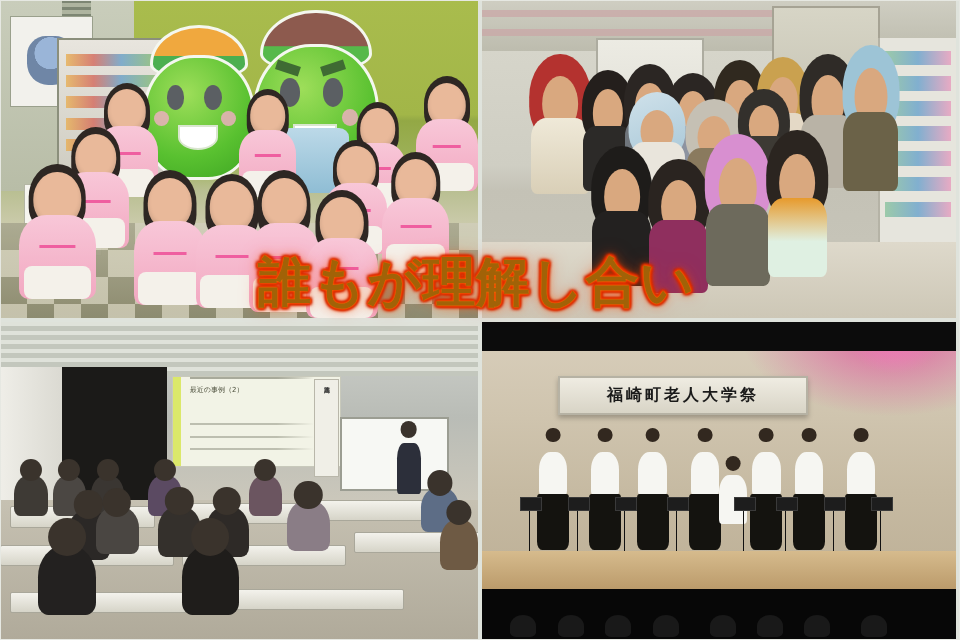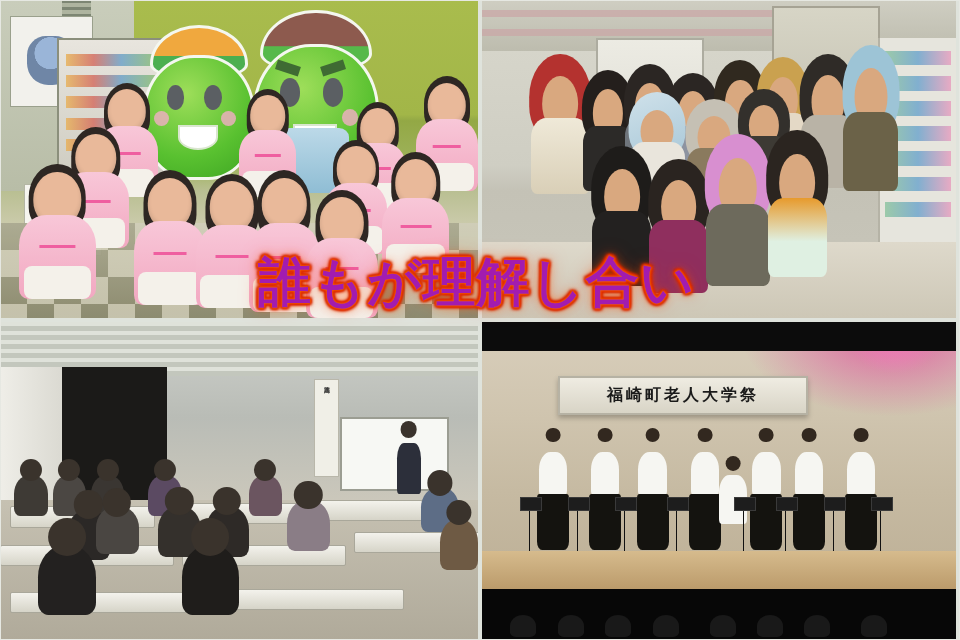--- a/index.html
+++ b/index.html
@@ -181,21 +181,21 @@
   .stand::before{content:"";position:absolute;left:-9px;top:-9px;width:20px;height:12px;
     background:#1d1d1d;border:1px solid #3a3a3a;}
 
   
   #slogan{position:absolute;left:0;top:0;width:100%;height:100%;pointer-events:none;}
   .sl{
     position:absolute;
     white-space:nowrap;
     font-family:"DejaVu Sans","Liberation Sans",sans-serif;
     font-weight:bold;
-    color:#a21caf;
+    color:#a16207;
     letter-spacing:1px;
     text-shadow:
       0 0 2px #ff8a00,
       2px 0 2px #e53000, -2px 0 2px #e53000,
       0 2px 2px #e53000, 0 -2px 2px #e53000,
       2px 2px 3px #d12600, -2px 2px 3px #d12600,
       2px -2px 3px #d12600, -2px -2px 3px #d12600,
       0 0 10px rgba(255,90,0,.85),
       0 0 18px rgba(255,60,0,.5);
   }
@@ -433,20 +433,29 @@
         <div class="body" style="background:linear-gradient(180deg,#e79a2c,#dff0e2 55%)"></div>
       </div>
     </div>
   </div>
 
   <div class="quad" id="q-bl">
     <div class="photo">
       <div class="bl-ceiling"></div>
       <div class="bl-curtain"></div>
       <div class="bl-dark"></div>
+      <div class="bl-screen">
+        <div class="accent"></div>
+        <div class="title">最近の事例（2）</div>
+        <div class="line"></div>
+          <div class="line"></div>
+          <div class="line"></div>
+        <div class="line"></div>
+          <div class="line"></div>
+      </div>
       <div class="bl-vert">
           <span>悪質商法</span>
         </div>
       <div class="bl-board"></div>
       <div class="bl-speaker"></div>
       <div class="bl-floor"></div>
 
       <div class="bl-desk" style="left:2%;top:58%;width:30%"></div>
       <div class="bl-desk" style="left:34%;top:57%;width:28%"></div>
       <div class="bl-desk" style="left:64%;top:56%;width:24%"></div>

